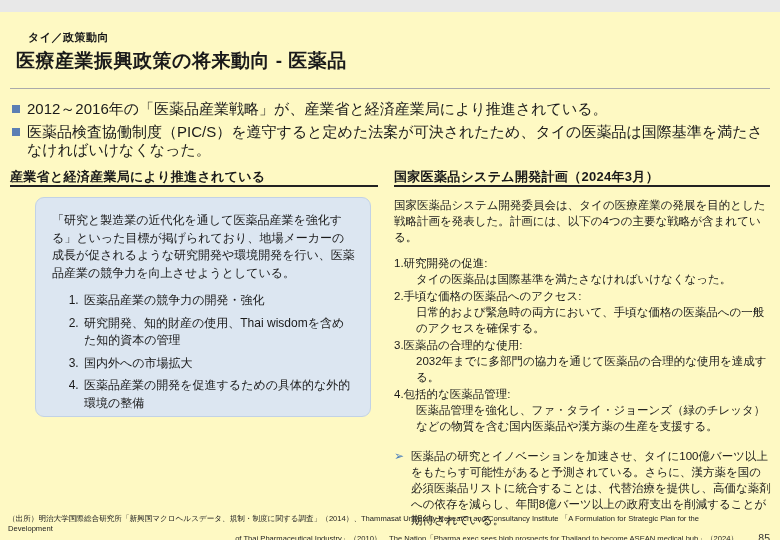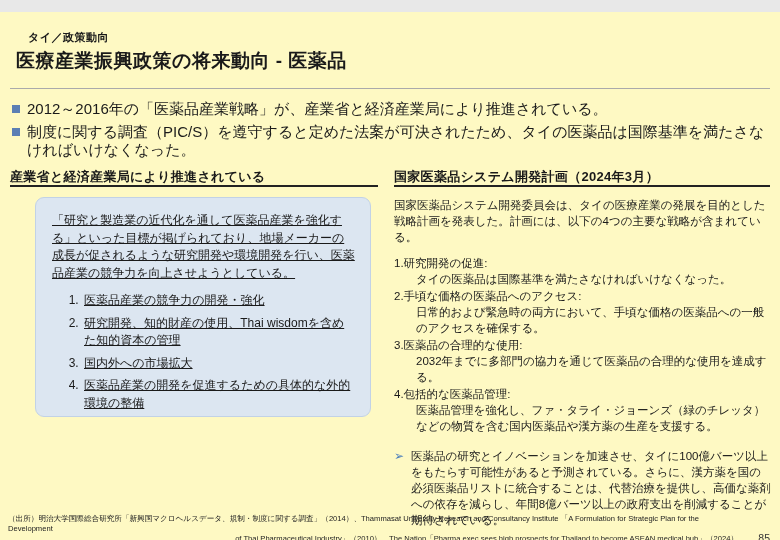--- a/index.html
+++ b/index.html
@@ -41,21 +41,21 @@
   .col-head-left  { left: 10px;  top: 156px; width: 368px; }
   .col-head-right { left: 394px; top: 156px; width: 376px; }
   .col-rule { position: absolute; height: 2px; background: #222222; top: 173px; }
   .col-rule-left  { left: 10px;  width: 368px; }
   .col-rule-right { left: 394px; width: 376px; }
   
   .bluebox {
     position: absolute; left: 35px; top: 185px; width: 336px; height: 220px;
     background: #dce6f1; border: 1px solid #c2d2e6; border-radius: 9px;
     padding: 14px 15px 10px 16px;
-    font-size: 12px; line-height: 17.5px; text-decoration: underline;
+    font-size: 12px; line-height: 17.5px;
   }
   .bluebox-intro { margin-bottom: 10px; }
   .bluebox ol { margin-left: 30px; }
   .bluebox li { margin-bottom: 5px; padding-left: 2px; }
   
   .rightcol {
     position: absolute; left: 394px; top: 185px; width: 378px;
     font-size: 11.5px; line-height: 16px;
   }
   .right-intro { margin-bottom: 10px; }
@@ -84,21 +84,21 @@
   <h1 class="page-title">医療産業振興政策の将来動向 - 医薬品</h1>
   <div class="title-divider"></div>
 
   <div class="summary">
     <div class="summary-item">
       <span class="sq"></span>
       <span>2012～2016年の「医薬品産業戦略」が、産業省と経済産業局により推進されている。</span>
     </div>
     <div class="summary-item">
       <span class="sq"></span>
-      <span>制度に関する調査（PIC/S）を遵守すると定めた法案が可決されたため、タイの医薬品は国際基準を満たさなければいけなくなった。</span>
+      <span>医薬品検査協働制度（PIC/S）を遵守すると定めた法案が可決されたため、タイの医薬品は国際基準を満たさなければいけなくなった。</span>
     </div>
   </div>
 
   <div class="col-head col-head-left">産業省と経済産業局により推進されている</div>
   <div class="col-rule col-rule-left"></div>
   <div class="col-head col-head-right">国家医薬品システム開発計画（2024年3月）</div>
   <div class="col-rule col-rule-right"></div>
 
   <div class="bluebox">
     <p class="bluebox-intro">「研究と製造業の近代化を通して医薬品産業を強化する」といった目標が掲げられており、地場メーカーの成長が促されるような研究開発や環境開発を行い、医薬品産業の競争力を向上させようとしている。</p>

